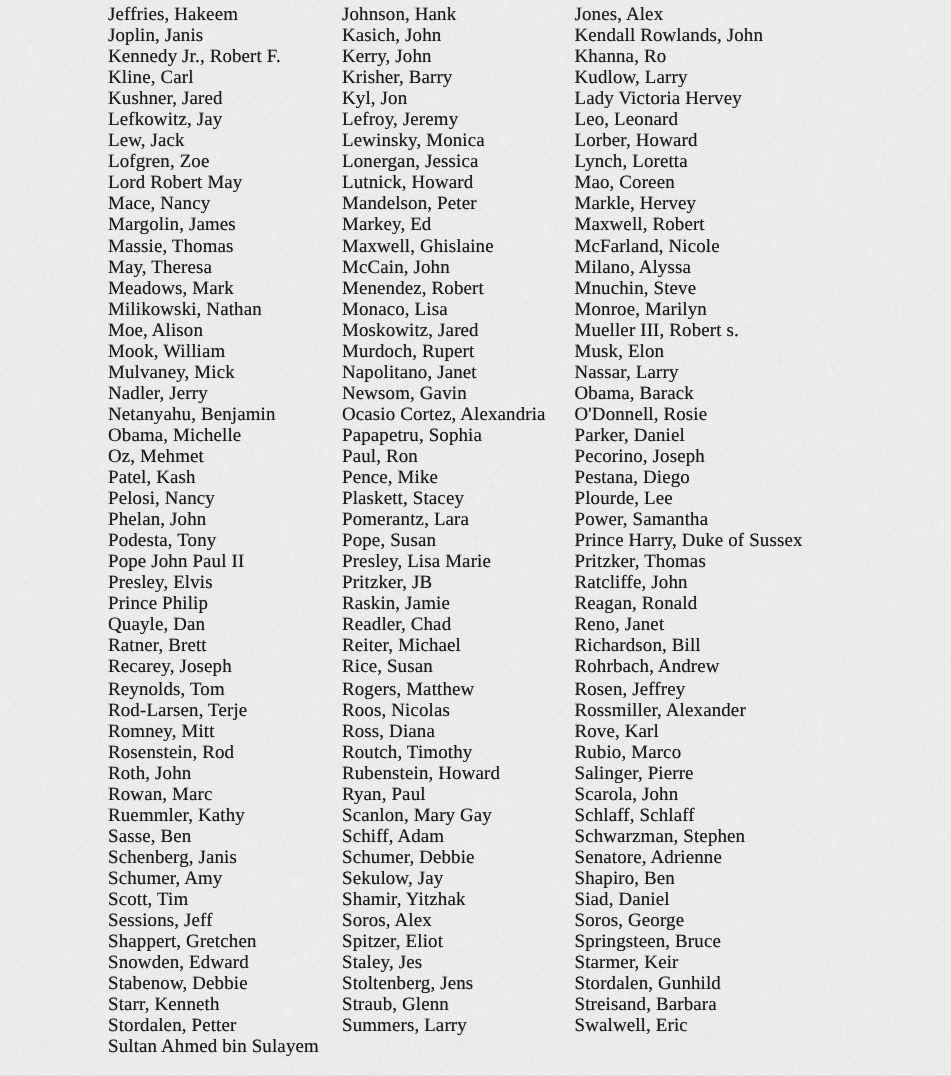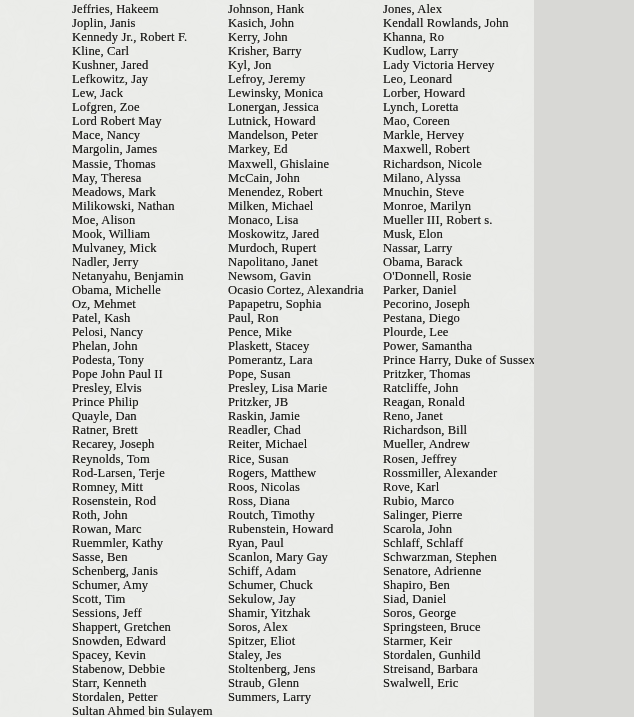--- a/index.html
+++ b/index.html
@@ -2,21 +2,21 @@
 <html><head>
 <meta charset="utf-8">
 <style>
   html, body {
     margin: 0;
     padding: 0;
     background: #d8d8d5;
   }
   .page {
     position: relative;
-    width: 534px;
+    width: 634px;
     height: 717px;
     background: #ecedea;
     overflow: hidden;
     font-family: "Liberation Serif", "DejaVu Serif", serif;
   }
   
   .noise-svg {
     position: absolute;
     inset: 0;
     width: 100%;
@@ -99,42 +99,40 @@
         <div class="row">Roth, John</div>
         <div class="row">Rowan, Marc</div>
         <div class="row">Ruemmler, Kathy</div>
         <div class="row">Sasse, Ben</div>
         <div class="row">Schenberg, Janis</div>
         <div class="row">Schumer, Amy</div>
         <div class="row">Scott, Tim</div>
         <div class="row">Sessions, Jeff</div>
         <div class="row">Shappert, Gretchen</div>
         <div class="row">Snowden, Edward</div>
-        <div class="row">Spacey, Kevin</div>
         <div class="row">Stabenow, Debbie</div>
         <div class="row">Starr, Kenneth</div>
         <div class="row">Stordalen, Petter</div>
         <div class="row">Sultan Ahmed bin Sulayem</div>
       </div>
     <div class="name-col col-2">
         <div class="row">Johnson, Hank</div>
         <div class="row">Kasich, John</div>
         <div class="row">Kerry, John</div>
         <div class="row">Krisher, Barry</div>
         <div class="row">Kyl, Jon</div>
         <div class="row">Lefroy, Jeremy</div>
         <div class="row">Lewinsky, Monica</div>
         <div class="row">Lonergan, Jessica</div>
         <div class="row">Lutnick, Howard</div>
         <div class="row">Mandelson, Peter</div>
         <div class="row">Markey, Ed</div>
         <div class="row">Maxwell, Ghislaine</div>
         <div class="row">McCain, John</div>
         <div class="row">Menendez, Robert</div>
-        <div class="row">Milken, Michael</div>
         <div class="row">Monaco, Lisa</div>
         <div class="row">Moskowitz, Jared</div>
         <div class="row">Murdoch, Rupert</div>
         <div class="row">Napolitano, Janet</div>
         <div class="row">Newsom, Gavin</div>
         <div class="row">Ocasio Cortez, Alexandria</div>
         <div class="row">Papapetru, Sophia</div>
         <div class="row">Paul, Ron</div>
         <div class="row">Pence, Mike</div>
         <div class="row">Plaskett, Stacey</div>
@@ -147,21 +145,21 @@
         <div class="row">Reiter, Michael</div>
         <div class="row">Rice, Susan</div>
         <div class="row">Rogers, Matthew</div>
         <div class="row">Roos, Nicolas</div>
         <div class="row">Ross, Diana</div>
         <div class="row">Routch, Timothy</div>
         <div class="row">Rubenstein, Howard</div>
         <div class="row">Ryan, Paul</div>
         <div class="row">Scanlon, Mary Gay</div>
         <div class="row">Schiff, Adam</div>
-        <div class="row">Schumer, Chuck</div>
+        <div class="row">Schumer, Debbie</div>
         <div class="row">Sekulow, Jay</div>
         <div class="row">Shamir, Yitzhak</div>
         <div class="row">Soros, Alex</div>
         <div class="row">Spitzer, Eliot</div>
         <div class="row">Staley, Jes</div>
         <div class="row">Stoltenberg, Jens</div>
         <div class="row">Straub, Glenn</div>
         <div class="row">Summers, Larry</div>
       </div>
     <div class="name-col col-3">
@@ -169,41 +167,41 @@
         <div class="row">Kendall Rowlands, John</div>
         <div class="row">Khanna, Ro</div>
         <div class="row">Kudlow, Larry</div>
         <div class="row">Lady Victoria Hervey</div>
         <div class="row">Leo, Leonard</div>
         <div class="row">Lorber, Howard</div>
         <div class="row">Lynch, Loretta</div>
         <div class="row">Mao, Coreen</div>
         <div class="row">Markle, Hervey</div>
         <div class="row">Maxwell, Robert</div>
-        <div class="row">Richardson, Nicole</div>
+        <div class="row">McFarland, Nicole</div>
         <div class="row">Milano, Alyssa</div>
         <div class="row">Mnuchin, Steve</div>
         <div class="row">Monroe, Marilyn</div>
         <div class="row">Mueller III, Robert s.</div>
         <div class="row">Musk, Elon</div>
         <div class="row">Nassar, Larry</div>
         <div class="row">Obama, Barack</div>
         <div class="row">O'Donnell, Rosie</div>
         <div class="row">Parker, Daniel</div>
         <div class="row">Pecorino, Joseph</div>
         <div class="row">Pestana, Diego</div>
         <div class="row">Plourde, Lee</div>
         <div class="row">Power, Samantha</div>
         <div class="row">Prince Harry, Duke of Sussex</div>
         <div class="row">Pritzker, Thomas</div>
         <div class="row">Ratcliffe, John</div>
         <div class="row">Reagan, Ronald</div>
         <div class="row">Reno, Janet</div>
         <div class="row">Richardson, Bill</div>
-        <div class="row">Mueller, Andrew</div>
+        <div class="row">Rohrbach, Andrew</div>
         <div class="row">Rosen, Jeffrey</div>
         <div class="row">Rossmiller, Alexander</div>
         <div class="row">Rove, Karl</div>
         <div class="row">Rubio, Marco</div>
         <div class="row">Salinger, Pierre</div>
         <div class="row">Scarola, John</div>
         <div class="row">Schlaff, Schlaff</div>
         <div class="row">Schwarzman, Stephen</div>
         <div class="row">Senatore, Adrienne</div>
         <div class="row">Shapiro, Ben</div>

